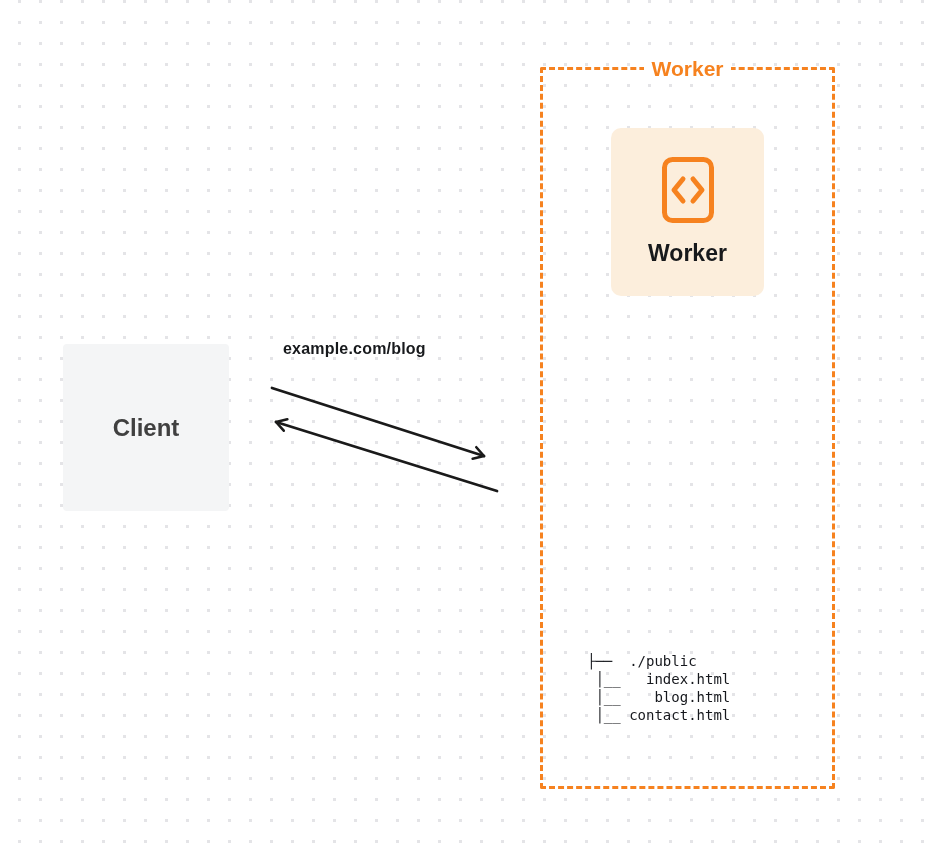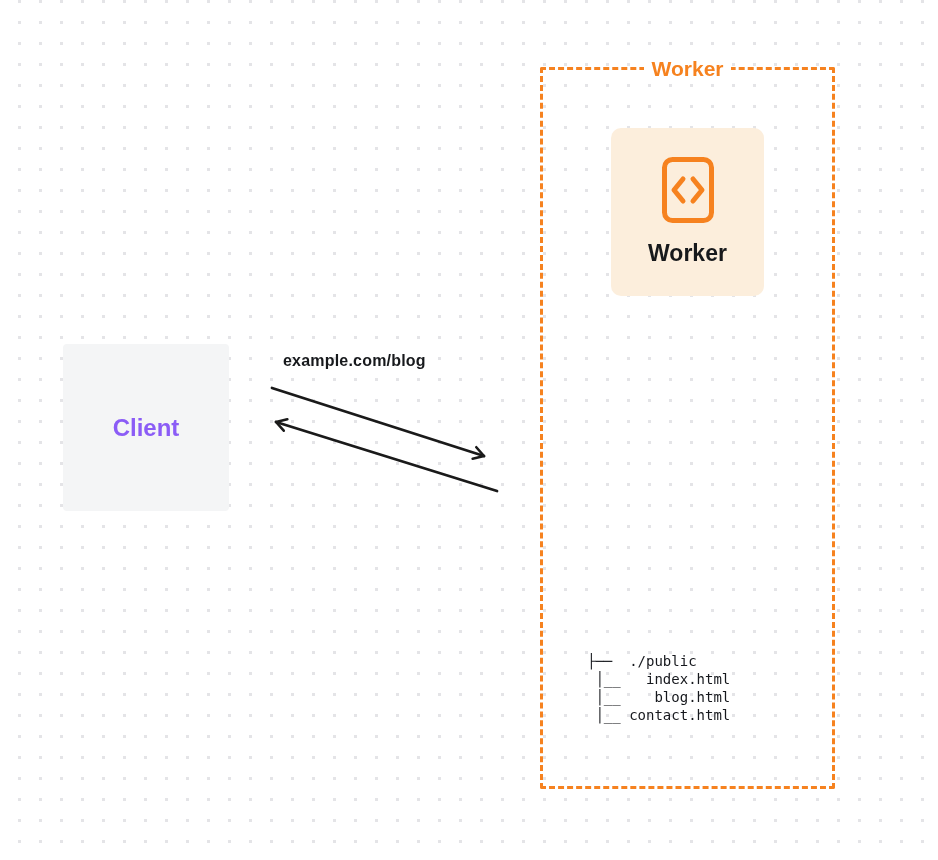--- a/index.html
+++ b/index.html
@@ -30,30 +30,29 @@
     width: 166px; height: 167px;
     background: #f4f5f6;
     border-radius: 4px;
     display: flex;
     align-items: center;
     justify-content: center;
   }
   .client-box .node-label {
     font-size: 24px;
     font-weight: 700;
-    color: #8b5cf6;
+    color: #404040;
   }
   .request-label {
     position: absolute;
     left: 283px; top: 340px;
     font-size: 16px;
     font-weight: 700;
     color: #17191c;
     letter-spacing: 0.2px;
-    margin-top: 12px;
   }
   .project-box {
     position: absolute;
     left: 540px; top: 67px;
     width: 295px; height: 722px;
     border: 3px dashed #f6821f;
     border-radius: 2px;
     box-sizing: border-box;
   }
   .project-label {

